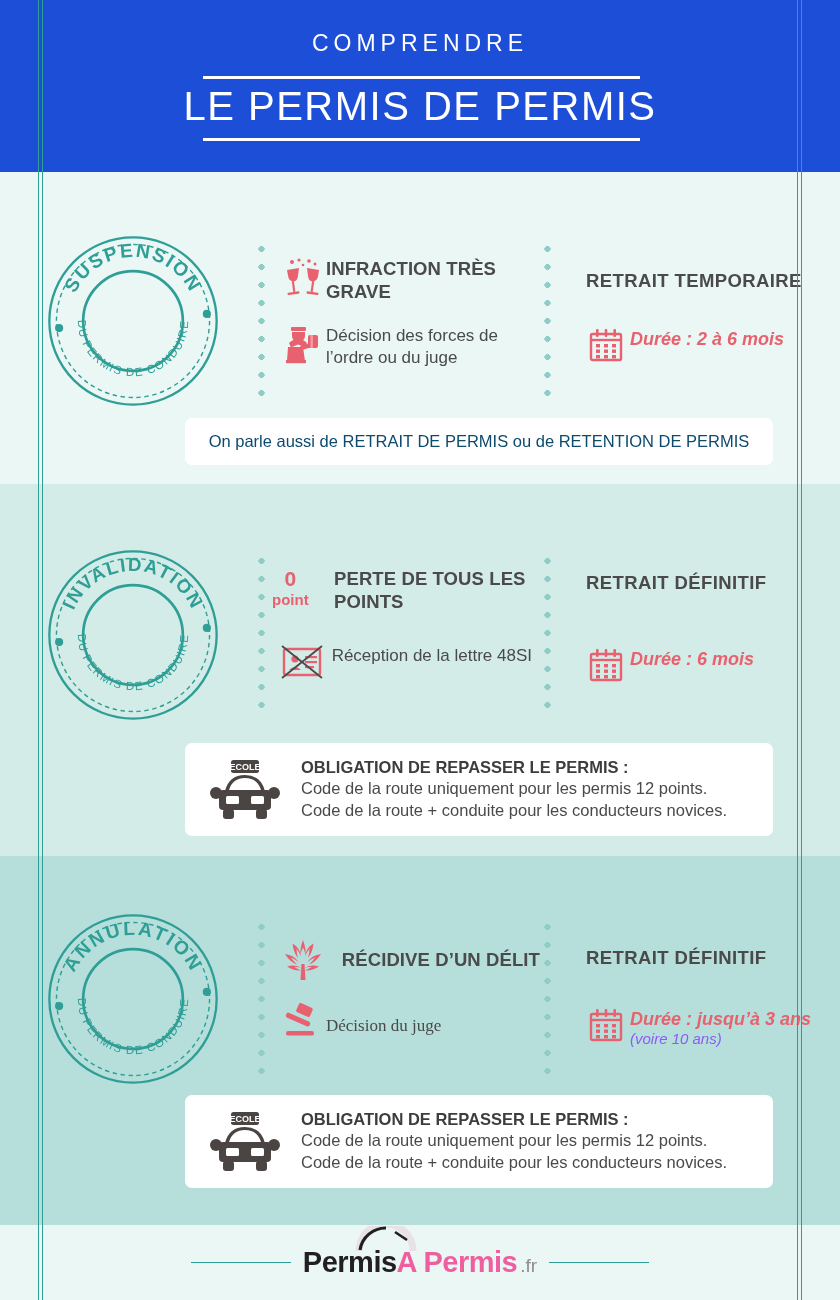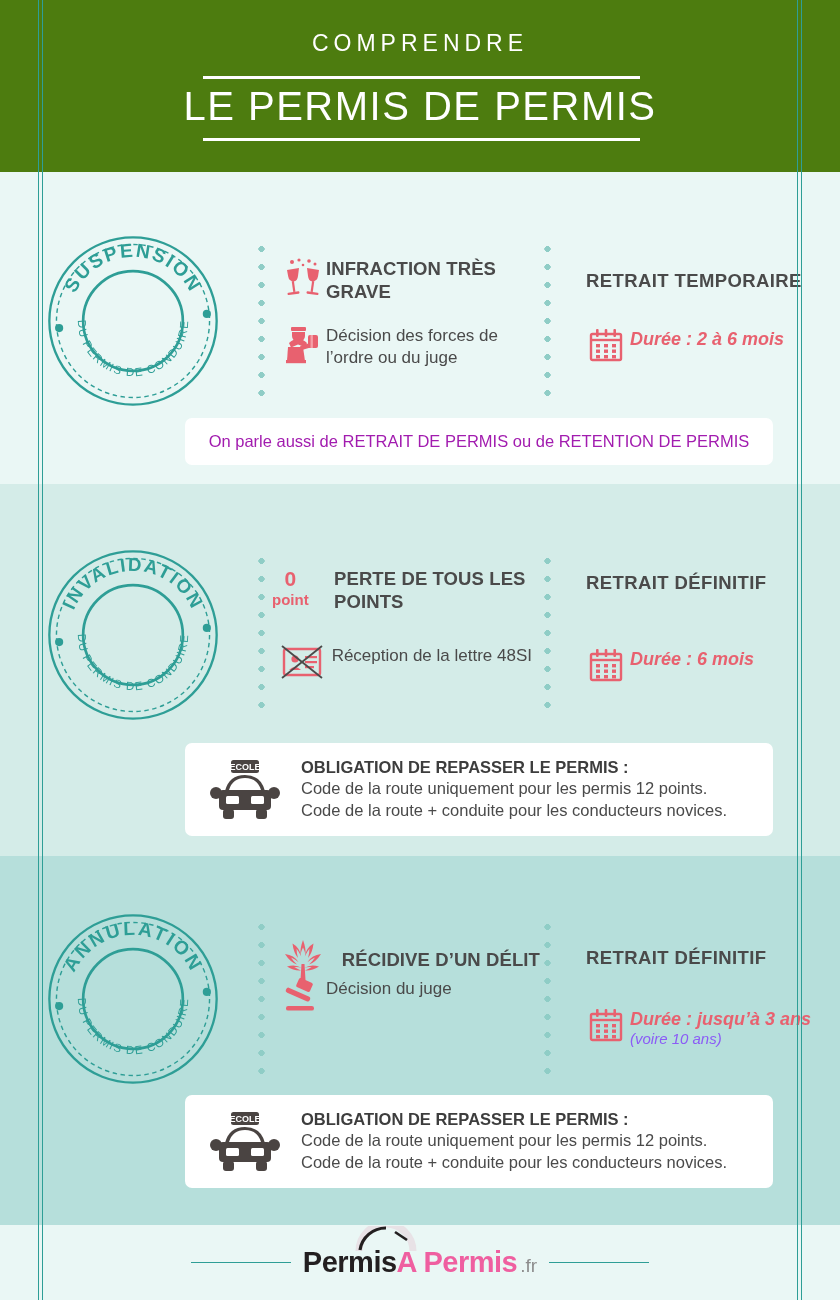--- a/index.html
+++ b/index.html
@@ -15,21 +15,21 @@
     overflow: hidden;
   }
   
   .rail { position: absolute; top: 0; bottom: 0; width: 1px; background: #2e9e96; z-index: 40; }
   .rail.l1 { left: 38px; } .rail.l2 { left: 42px; }
   .rail.r1 { left: 797px; } .rail.r2 { left: 801px; }
 
   
   .header {
     position: absolute; left: 0; right: 0; top: 0; height: 172px;
-    background: #4d7c0f;
+    background: #1d4ed8;
   }
   .kicker {
     position: absolute; left: 0; right: 0; top: 30px;
     text-align: center; color: #ffffff;
     font-size: 23px; letter-spacing: 5px; font-weight: 400;
   }
   .rule {
     position: absolute; left: 203px; width: 437px; height: 3px; background: #ffffff;
   }
   .rule.top { top: 76px; }
@@ -85,21 +85,21 @@
   }
   .zero .n { display: block; font-size: 21px; }
   .zero .p { display: block; font-size: 15px; margin-top: 3px; }
 
   
   .note {
     position: absolute; background: #ffffff; border-radius: 7px;
     display: flex; align-items: center;
   }
   .note-simple {
-    color: #a21caf; font-size: 16.5px; text-align: center; width: 100%;
+    color: #0c4a6e; font-size: 16.5px; text-align: center; width: 100%;
   }
   .note-car { padding: 0 8px 0 22px; gap: 18px; }
   .note-car .body { padding-right: 14px; }
   .note-ttl { color: #3d3d3d; font-size: 16.5px; font-weight: 700; line-height: 1.3; }
   .note-ln { color: #4a4a4a; font-size: 16.5px; font-weight: 400; line-height: 1.32; }
 
   
   .footer-wrap {
     position: absolute; left: 0; right: 0; top: 1225px; height: 75px;
     display: flex; align-items: center; justify-content: center; gap: 0;
@@ -366,21 +366,21 @@
           <path d="M2 16 q5 8 12 10.6 q-4-3.6-6-7 q4 1.6 7.6 4.6 Q11 17 2 16Z"></path>
           <path d="M36 28.5 q-7 4.6-14 4 q4-1.6 6.6-3.4 q-4-0.4-7.6 0.8 q7-4.2 15-1.4Z"></path>
           <path d="M4 28.5 q7 4.6 14 4 q-4-1.6-6.6-3.4 q4-0.4 7.6 0.8 Q12 25.7 4 28.5Z"></path>
           <path d="M18.5 26 h3 l1 16 h-5 Z"></path>
         </g>
       </svg>
     </span>
     <span class="txt-bold">RÉCIDIVE D’UN DÉLIT</span>
   </div>
 
-  <div class="row" style="left:280px; top:978px; width:254px; align-items:flex-start;">
+  <div class="row" style="left:280px; top:1003px; width:254px; align-items:flex-end;font-family:Liberation Serif, serif;">
     <span class="ico" style="width:46px;">
       <svg width="40" height="34" viewBox="0 0 40 34">
         <g fill="#e8616f">
           <rect x="14" y="2" width="15" height="10" rx="2" transform="rotate(24 21.5 7)"></rect>
           <rect x="2" y="14" width="26" height="5.2" rx="2.4" transform="rotate(24 15 16.6)"></rect>
           <rect x="3" y="28" width="28" height="4.6" rx="2.2"></rect>
         </g>
       </svg>
     </span>
     <span class="txt-reg">Décision du juge</span>

